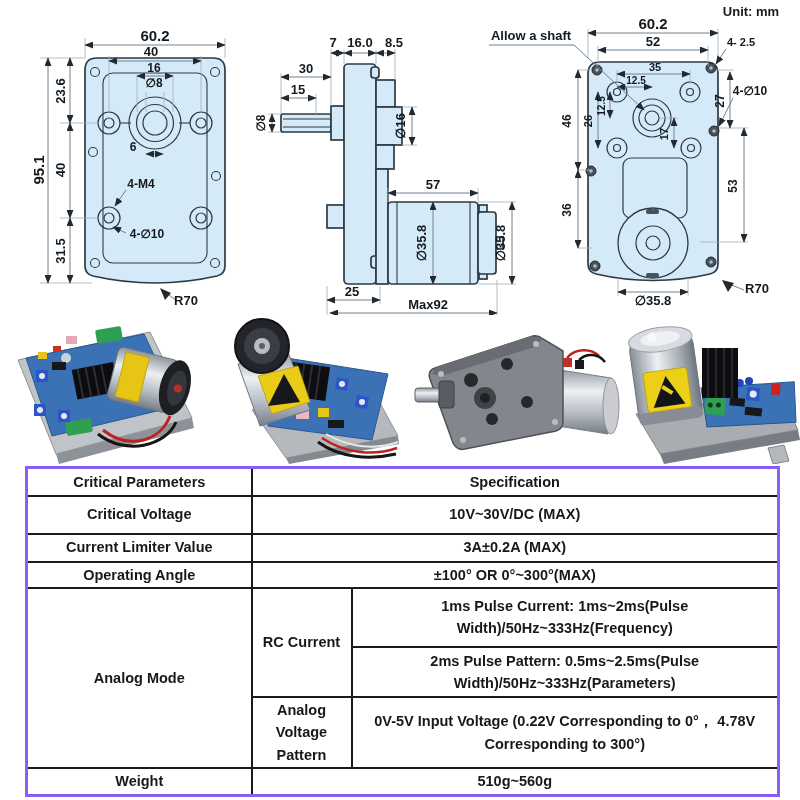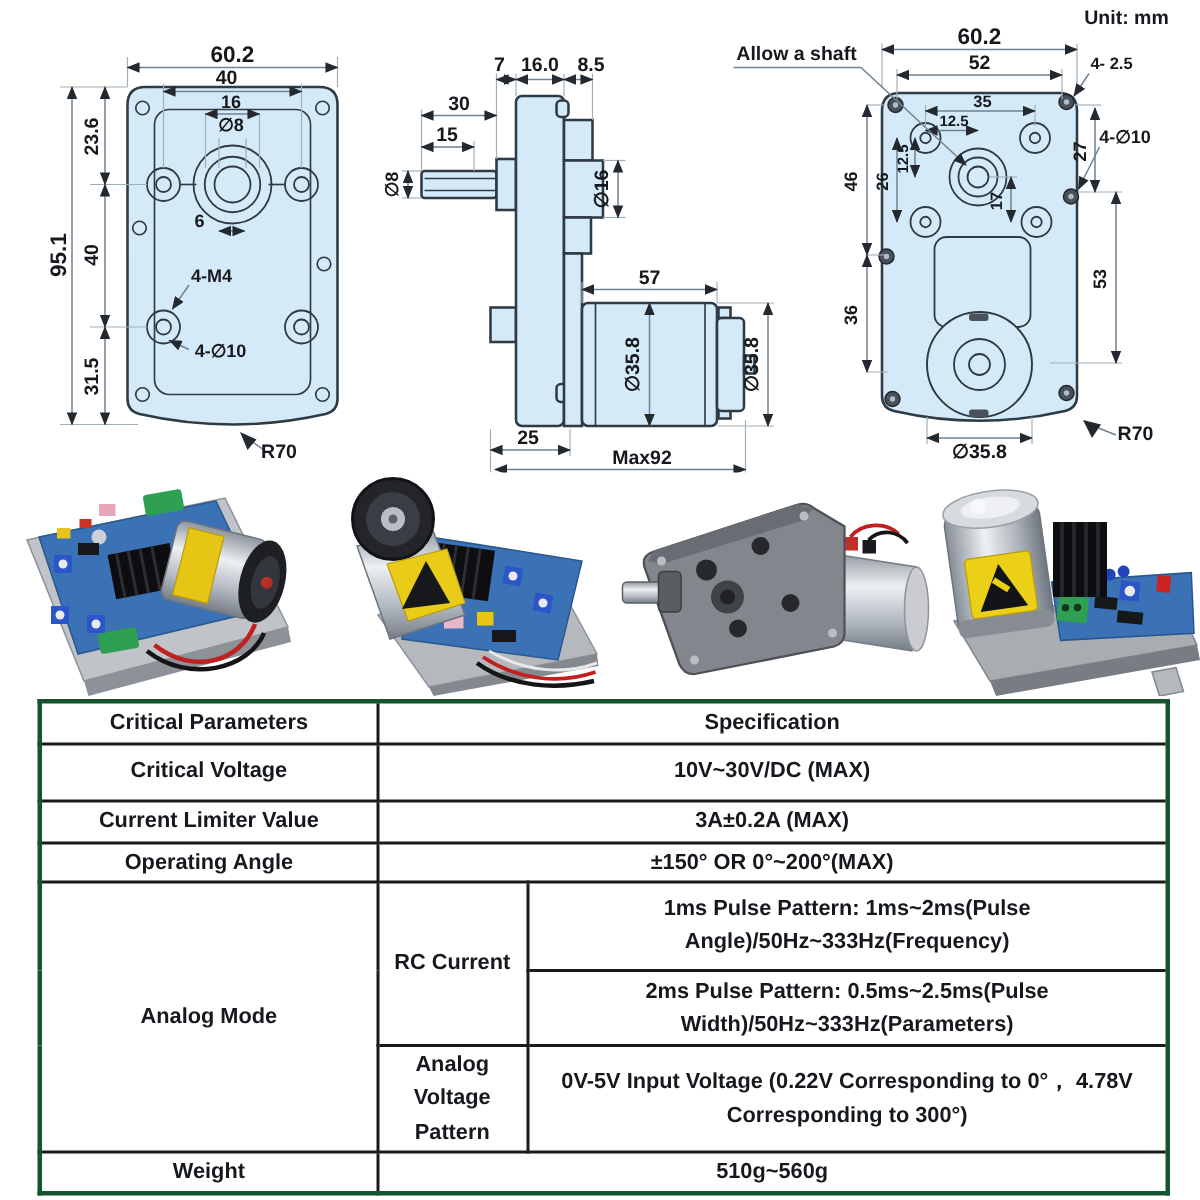--- a/index.html
+++ b/index.html
@@ -9,21 +9,21 @@
   .dim{stroke:#6f8292;stroke-width:1;fill:none;}
   .wit{stroke:#9fb0bb;stroke-width:0.8;fill:none;}
   .body{fill:#d5eaf8;stroke:#2e3a44;stroke-width:1.7;}
   .line2{fill:none;stroke:#2e3a44;stroke-width:1.2;}
   .line1{fill:none;stroke:#2e3a44;stroke-width:1.1;}
   .t15{font-size:15px;} .t13{font-size:13px;} .t12{font-size:12px;}
   .t11{font-size:11px;} .t10{font-size:10px;}
   
   .spec-wrap{position:absolute;left:25px;top:466px;width:752px;}
   table.spec{border-collapse:collapse;width:752px;table-layout:fixed;color:#15191d;
-             font-weight:bold;border:3px solid #14532d;}
+             font-weight:bold;border:3px solid #8b5cf6;}
   table.spec td{border:2px solid #1a1a1a;text-align:center;vertical-align:middle;
                 padding:1px 6px;font-size:14.5px;line-height:1.55;}
   td.hdr{font-size:21px;}
   td.lbl{font-size:15.5px;}
   tr.r1{height:28px;} tr.r2{height:38px;} tr.r3{height:28px;} tr.r4{height:26px;}
   tr.r5{height:59px;} tr.r6{height:50px;} tr.r7{height:66px;} tr.r8{height:23px;padding-left:21px;}
 </style>
 </head>
 <body>
 
@@ -418,26 +418,26 @@
       <tr class="r2">
         <td class="lbl">Critical Voltage</td>
         <td colspan="2">10V~30V/DC (MAX)</td>
       </tr>
       <tr class="r3">
         <td class="lbl">Current Limiter Value</td>
         <td colspan="2">3A±0.2A (MAX)</td>
       </tr>
       <tr class="r4">
         <td class="lbl">Operating Angle</td>
-        <td colspan="2">±150° OR 0°~200°(MAX)</td>
+        <td colspan="2">±100° OR 0°~300°(MAX)</td>
       </tr>
       <tr class="r5">
         <td class="lbl" rowspan="3">Analog Mode</td>
         <td class="lbl" rowspan="2">RC Current</td>
-        <td>1ms Pulse Pattern: 1ms~2ms(Pulse Angle)/50Hz~333Hz(Frequency)</td>
+        <td>1ms Pulse Current: 1ms~2ms(Pulse Width)/50Hz~333Hz(Frequency)</td>
       </tr>
       <tr class="r6">
         <td>2ms Pulse Pattern: 0.5ms~2.5ms(Pulse Width)/50Hz~333Hz(Parameters)</td>
       </tr>
       <tr class="r7">
         <td class="lbl">Analog Voltage Pattern</td>
         <td>0V-5V Input Voltage (0.22V Corresponding to 0°， 4.78V Corresponding to 300°)</td>
       </tr>
       <tr class="r8">
         <td class="lbl">Weight</td>

